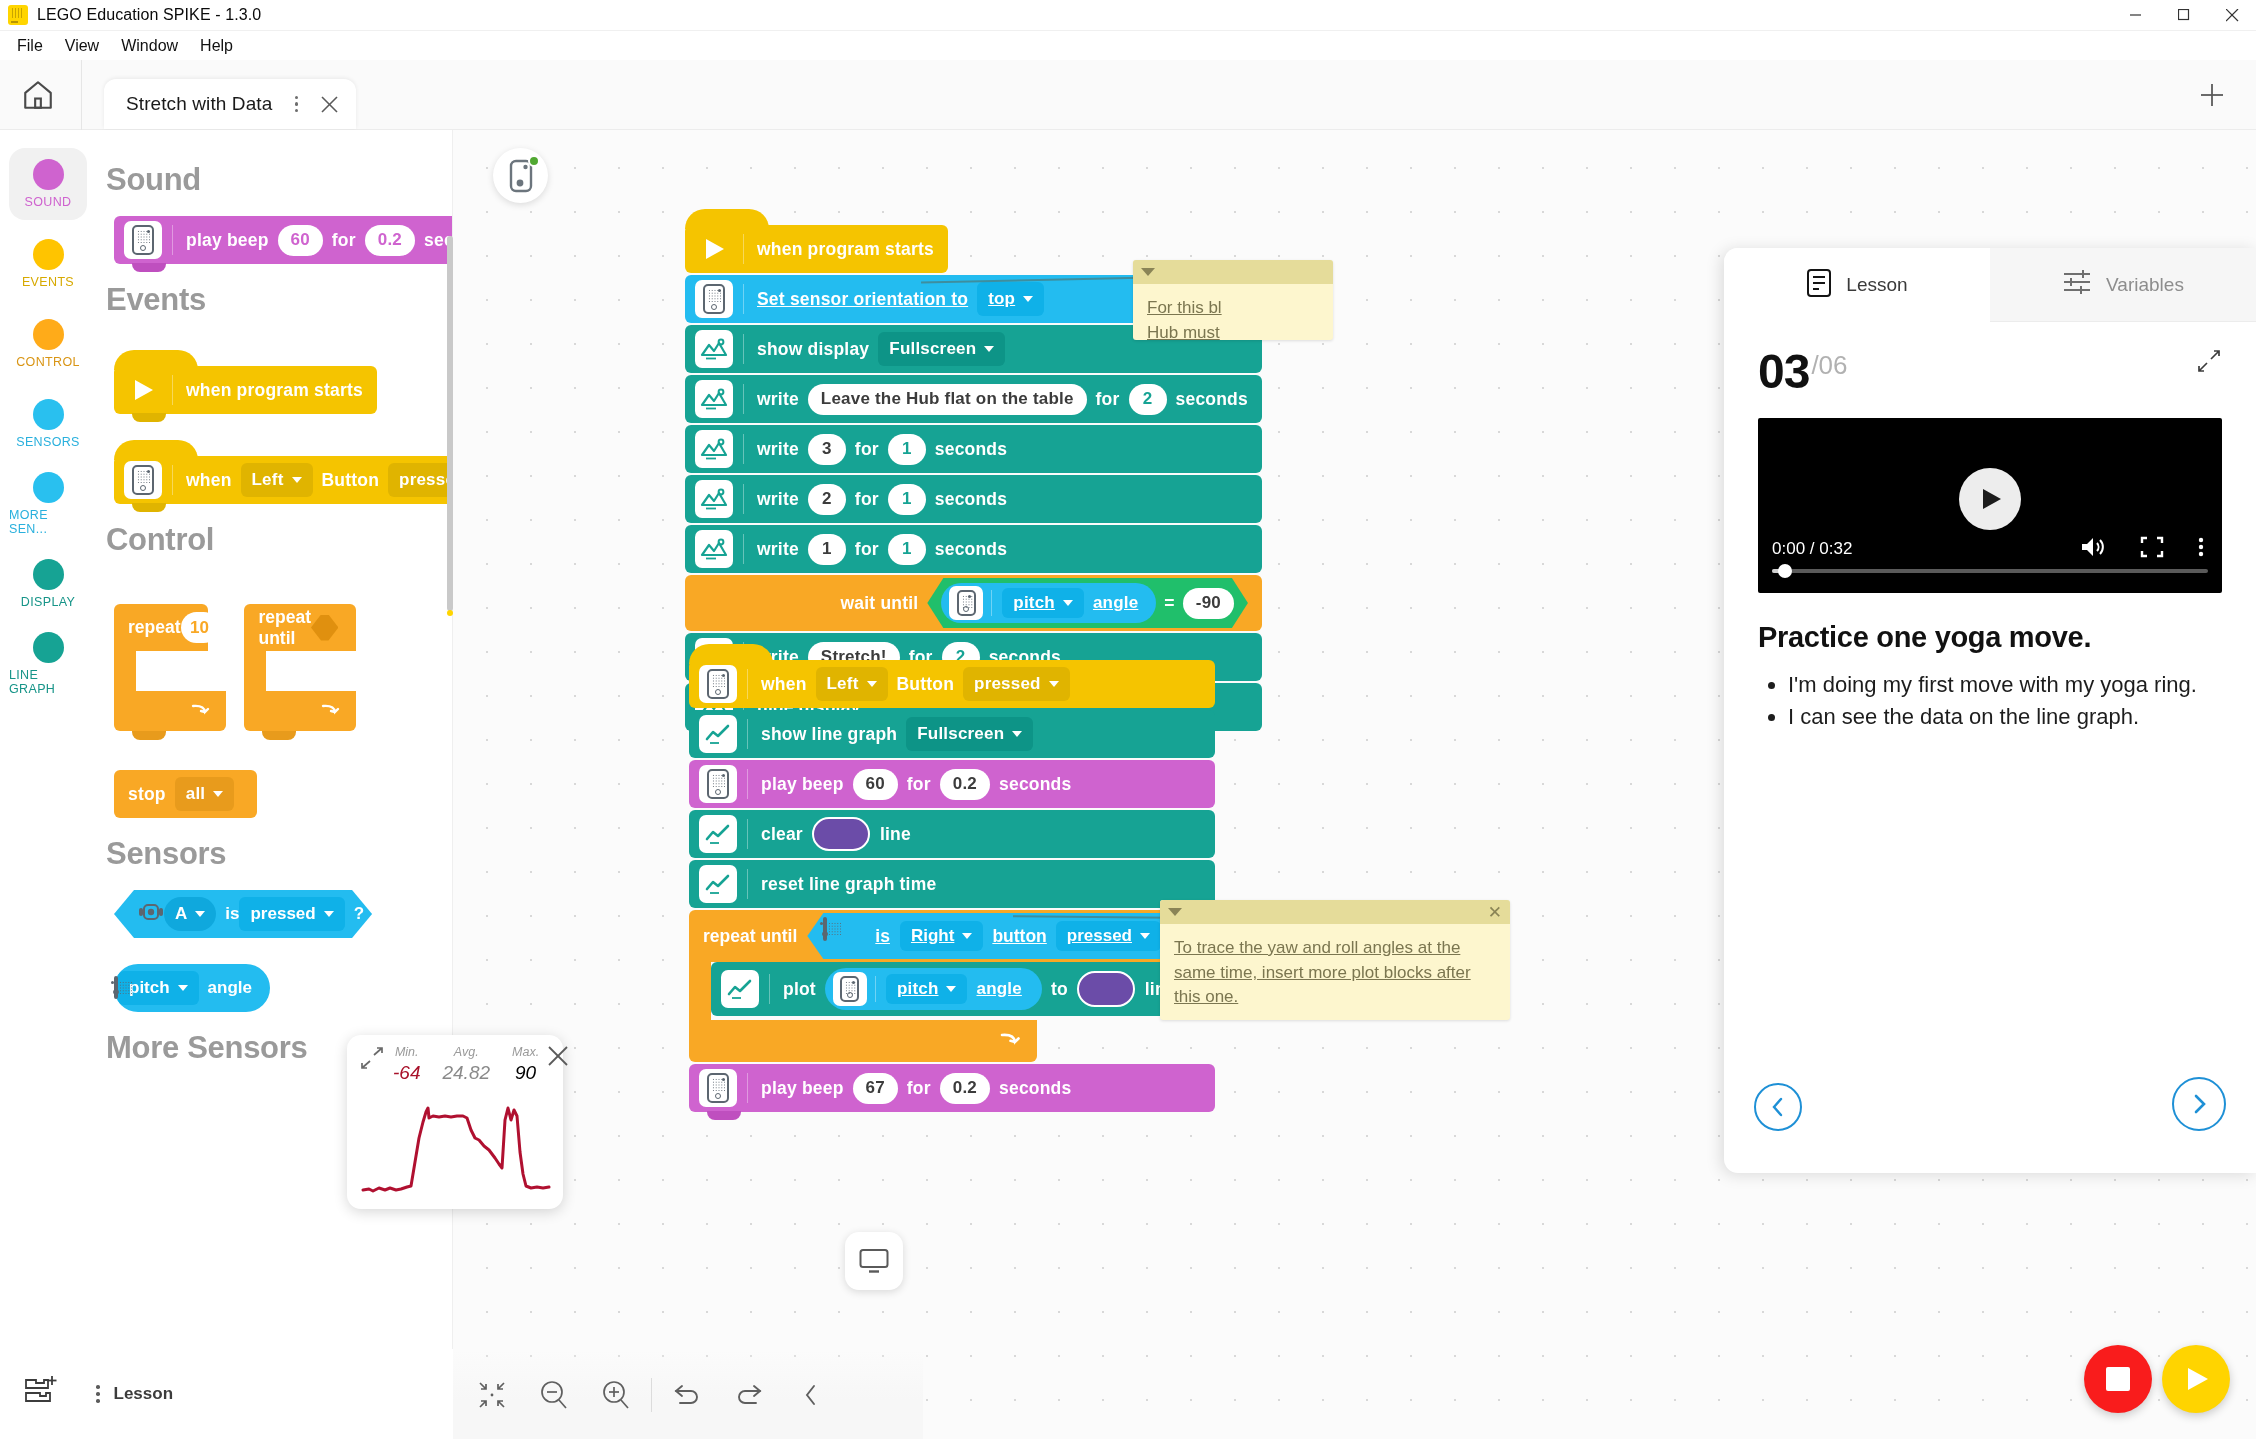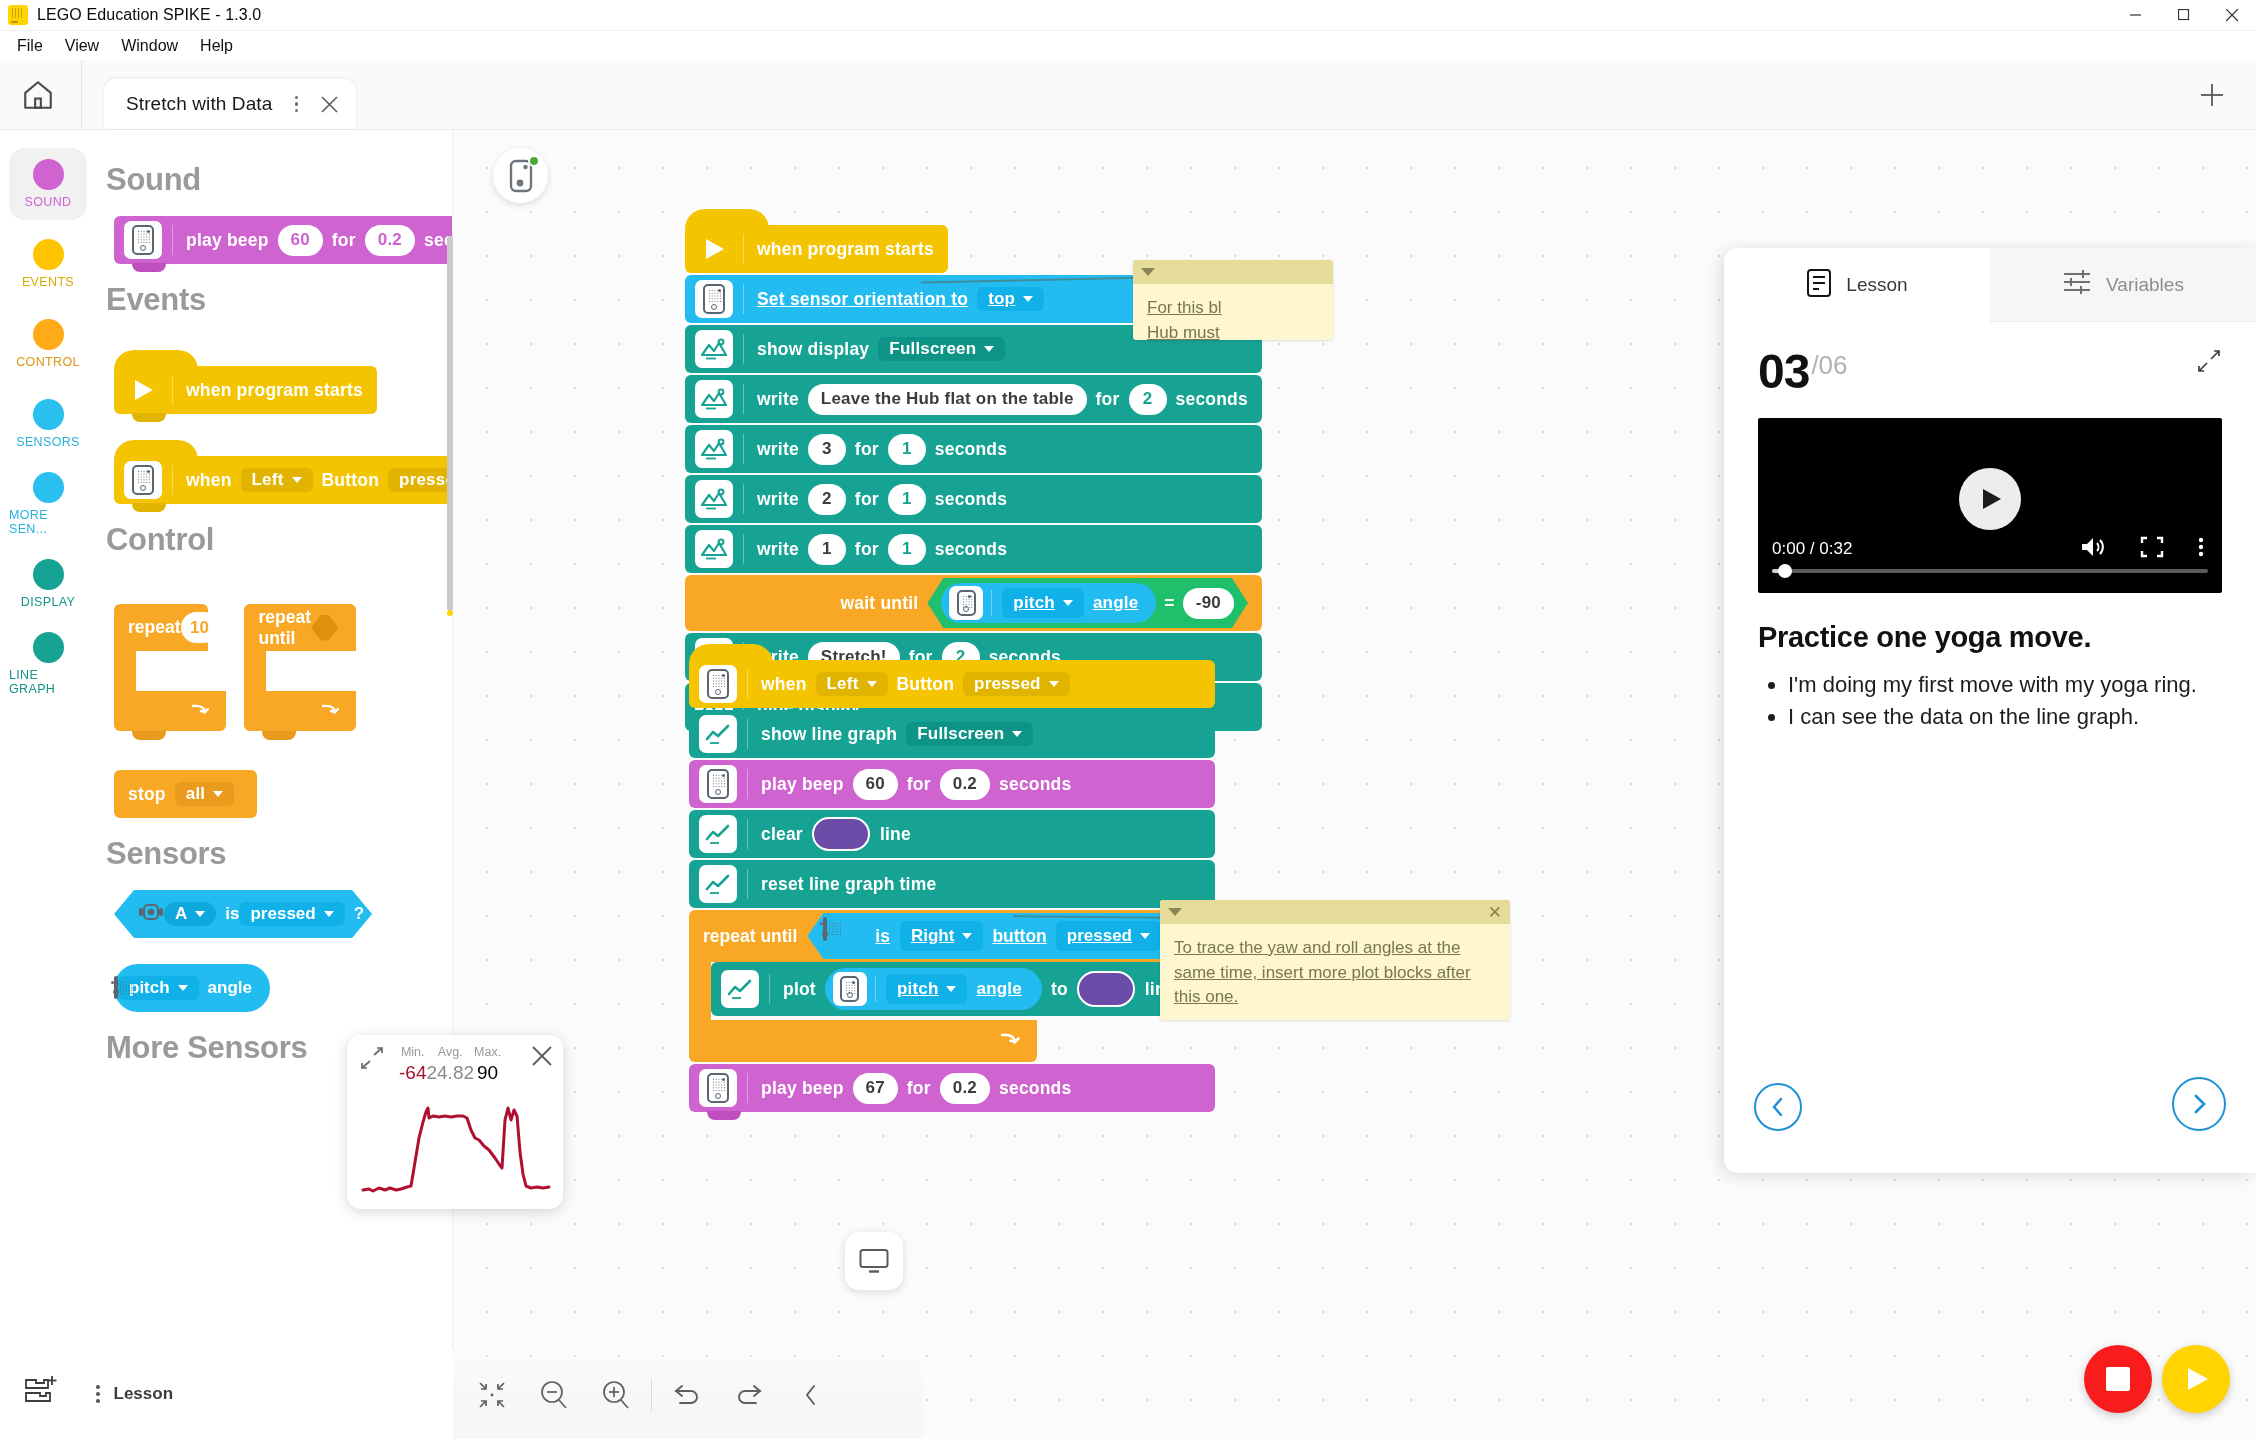--- a/index.html
+++ b/index.html
@@ -139,21 +139,21 @@
   .blk .sep { width: 1px; height: 30px; background: rgba(255,255,255,.35); margin-right: 13px; }
   .blk .txt { margin-right: 9px; }
   .blk .txt:last-child { margin-right: 0; }
 
   .oval {
     background: #fff; border-radius: 20px; min-width: 38px; height: 31px;
     display: inline-flex; align-items: center; justify-content: center;
     padding: 0 13px; font-size: 17px; font-weight: bold; margin-right: 9px;
   }
   .drop {
-    border-radius: 6px; height: 24px; display: inline-flex; align-items: center;
+    border-radius: 6px; height: 34px; display: inline-flex; align-items: center;
     padding: 0 11px; font-size: 17px; font-weight: bold; color: #fff;
     margin-right: 9px; gap: 8px;
   }
   .drop .arrow {
     width: 0; height: 0; border-left: 5.5px solid transparent;
     border-right: 5.5px solid transparent; border-top: 6px solid #fff;
   }
 
   
   .c-sound   { background: #cf63cf; }
@@ -228,21 +228,21 @@
   .note-body { padding: 12px 14px; font-size: 17px; color: #7b7650; line-height: 1.45; text-decoration: underline; }
   .note-line { position: absolute; background: #3e8e9e; height: 1.5px; }
 
   
   .lgpanel {
     position: absolute; left: 347px; top: 1035px; width: 216px; height: 174px;
     background: #fff; border-radius: 14px; box-shadow: 0 3px 14px rgba(0,0,0,.16);
     z-index: 8; padding: 10px 12px;
   }
   .lg-head { display: flex; align-items: flex-start; gap: 8px; }
-  .lg-stats { display: flex; margin-left: 6px; }
+  .lg-stats { display: flex; gap: 22px; margin-left: 0; font-style: italic; }
   .lg-stat { text-align: center; }
   .lg-stat .k { font-size: 12.5px; color: #9a9a9a; line-height: 1.25; }
   .lg-stat .v { font-size: 19px; line-height: 1.25; }
   .lg-close { margin-left: auto; width: 20px; height: 20px; }
   .lg-plot { position: relative; margin-top: 6px; }
 
   
   .bottombar {
     position: absolute; left: 453px; bottom: 0; width: 470px; height: 88px;
     background: linear-gradient(to bottom, rgba(250,250,250,.1), #f7f7f7 55%);

